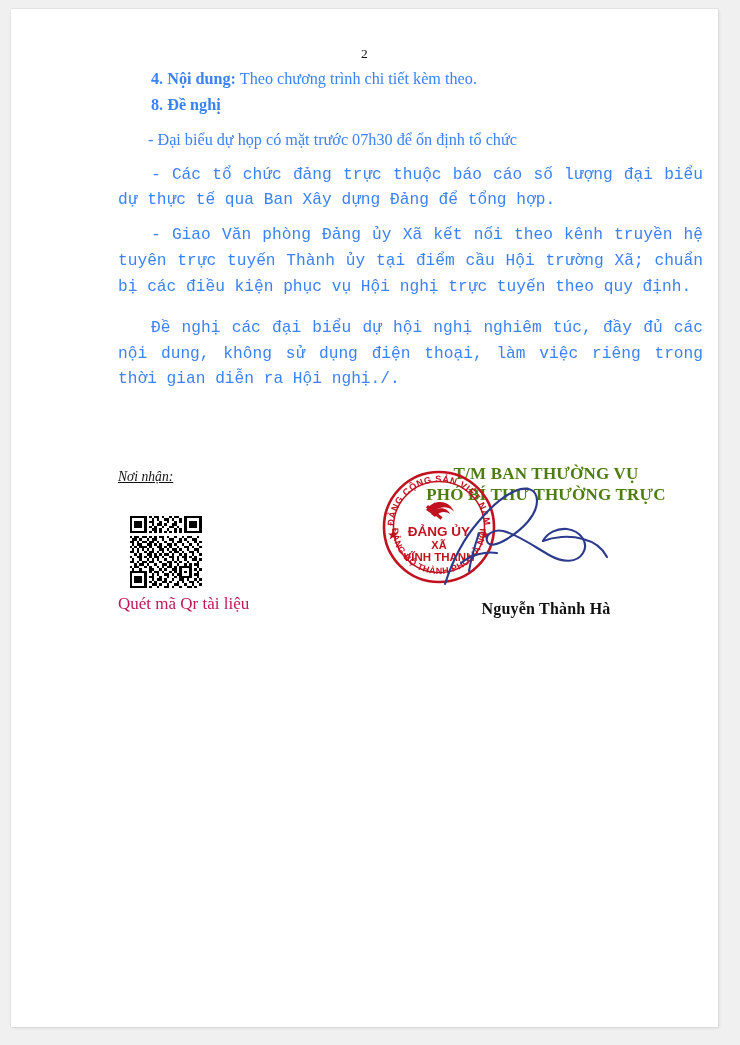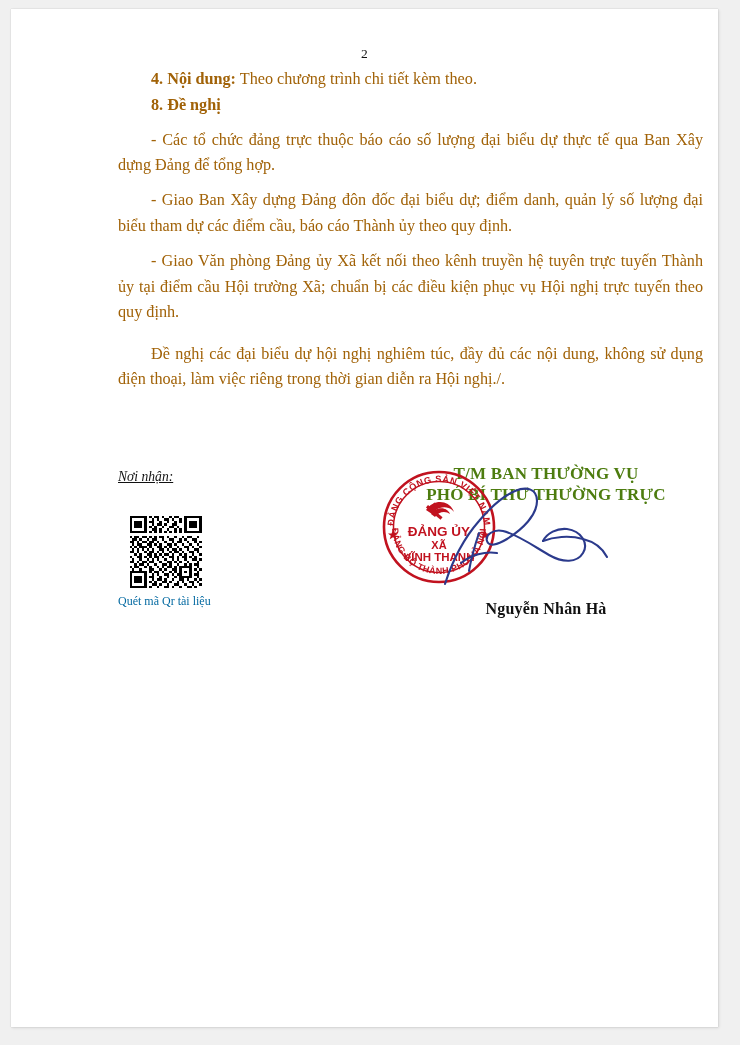--- a/index.html
+++ b/index.html
@@ -38,30 +38,31 @@
   }
 
   
   .doc-body {
     position: absolute;
     left: 107px;
     top: 58px;
     width: 585px;
     font-size: 16.2px;
     line-height: 25.6px;
-    color: #a16207;
+    color: #3b82f6;
     text-align: justify;
     text-justify: inter-word;
   }
   .doc-body p {
     margin: 0;
   }
   .para {
     text-indent: 33px;
     margin-bottom: 0 !important;
+    font-family: Liberation Mono, monospace;
   }
   .para-gap {
     margin-top: 9.5px !important;
   }
   .heading-line {
     text-indent: 33px;
   }
   .bold {
     font-weight: bold;
   }
@@ -103,22 +104,22 @@
     left: 112px;
     top: 53px;
     width: 85px;
     height: 72px;
   }
   .qr-caption {
     position: absolute;
     left: 107px;
     top: 131px;
     width: 220px;
-    font-size: 12px;
-    color: #0369a1;
+    font-size: 17px;
+    color: #be185d;
   }
 
   
   .sign-block {
     position: absolute;
     left: 370px;
     top: 0;
     width: 330px;
     text-align: center;
   }
@@ -166,24 +167,24 @@
 <div class="page-sheet">
 
   <div class="page-number">2</div>
 
   <div class="doc-body">
 
     <p class="heading-line"><span class="bold">4. Nội dung:</span><span> Theo chương trình chi tiết kèm theo.</span></p>
 
     <p class="heading-line"><span class="bold">8. Đề nghị</span></p>
 
+    <p class="dash-line para-gap">-  Đại biểu dự họp có mặt trước 07h30 để ổn định tổ chức</p>
 
     <p class="para para-gap">- Các tổ chức đảng trực thuộc báo cáo số lượng đại biểu dự thực tế qua Ban Xây dựng Đảng để tổng hợp.</p>
 
-    <p class="para para-gap">- Giao Ban Xây dựng Đảng đôn đốc đại biểu dự; điểm danh, quản lý số lượng đại biểu tham dự các điểm cầu, báo cáo Thành ủy theo quy định.</p>
 
     <p class="para para-gap">- Giao Văn phòng Đảng ủy Xã kết nối theo kênh truyền hệ tuyên trực tuyến Thành ủy tại điểm cầu Hội trường Xã; chuẩn bị các điều kiện phục vụ Hội nghị trực tuyến theo quy định.</p>
 
 
     <p class="para para-gap" style="margin-top:16px !important;">Đề nghị các đại biểu dự hội nghị nghiêm túc, đầy đủ các nội dung, không sử dụng điện thoại, làm việc riêng trong thời gian diễn ra Hội nghị./.</p>
 
   </div>
 
   <div class="footer-area">
 
@@ -457,21 +458,21 @@
       </svg>
     </div>
 
     <div class="qr-caption">Quét mã Qr tài liệu</div>
 
     <div class="sign-block">
       <div class="sign-title">T/M BAN THƯỜNG VỤ</div>
       <div class="sign-title">PHÓ BÍ THƯ THƯỜNG TRỰC</div>
     </div>
 
-    <div class="sign-name" style="left:370px;">Nguyễn Nhân Hà</div>
+    <div class="sign-name" style="left:370px;">Nguyễn Thành Hà</div>
 
   </div>
 
   <svg class="stamp" viewBox="0 0 126 126">
     <defs>
       <path id="arcTop" d="M 18,63 A 45,45 0 0 1 108,63"></path>
       <path id="arcBottom" d="M 16,63 A 47,47 0 0 0 110,63"></path>
     </defs>
     <g fill="none" stroke="#c1121f" stroke-width="2.6">
       <circle cx="63" cy="63" r="55"></circle>

